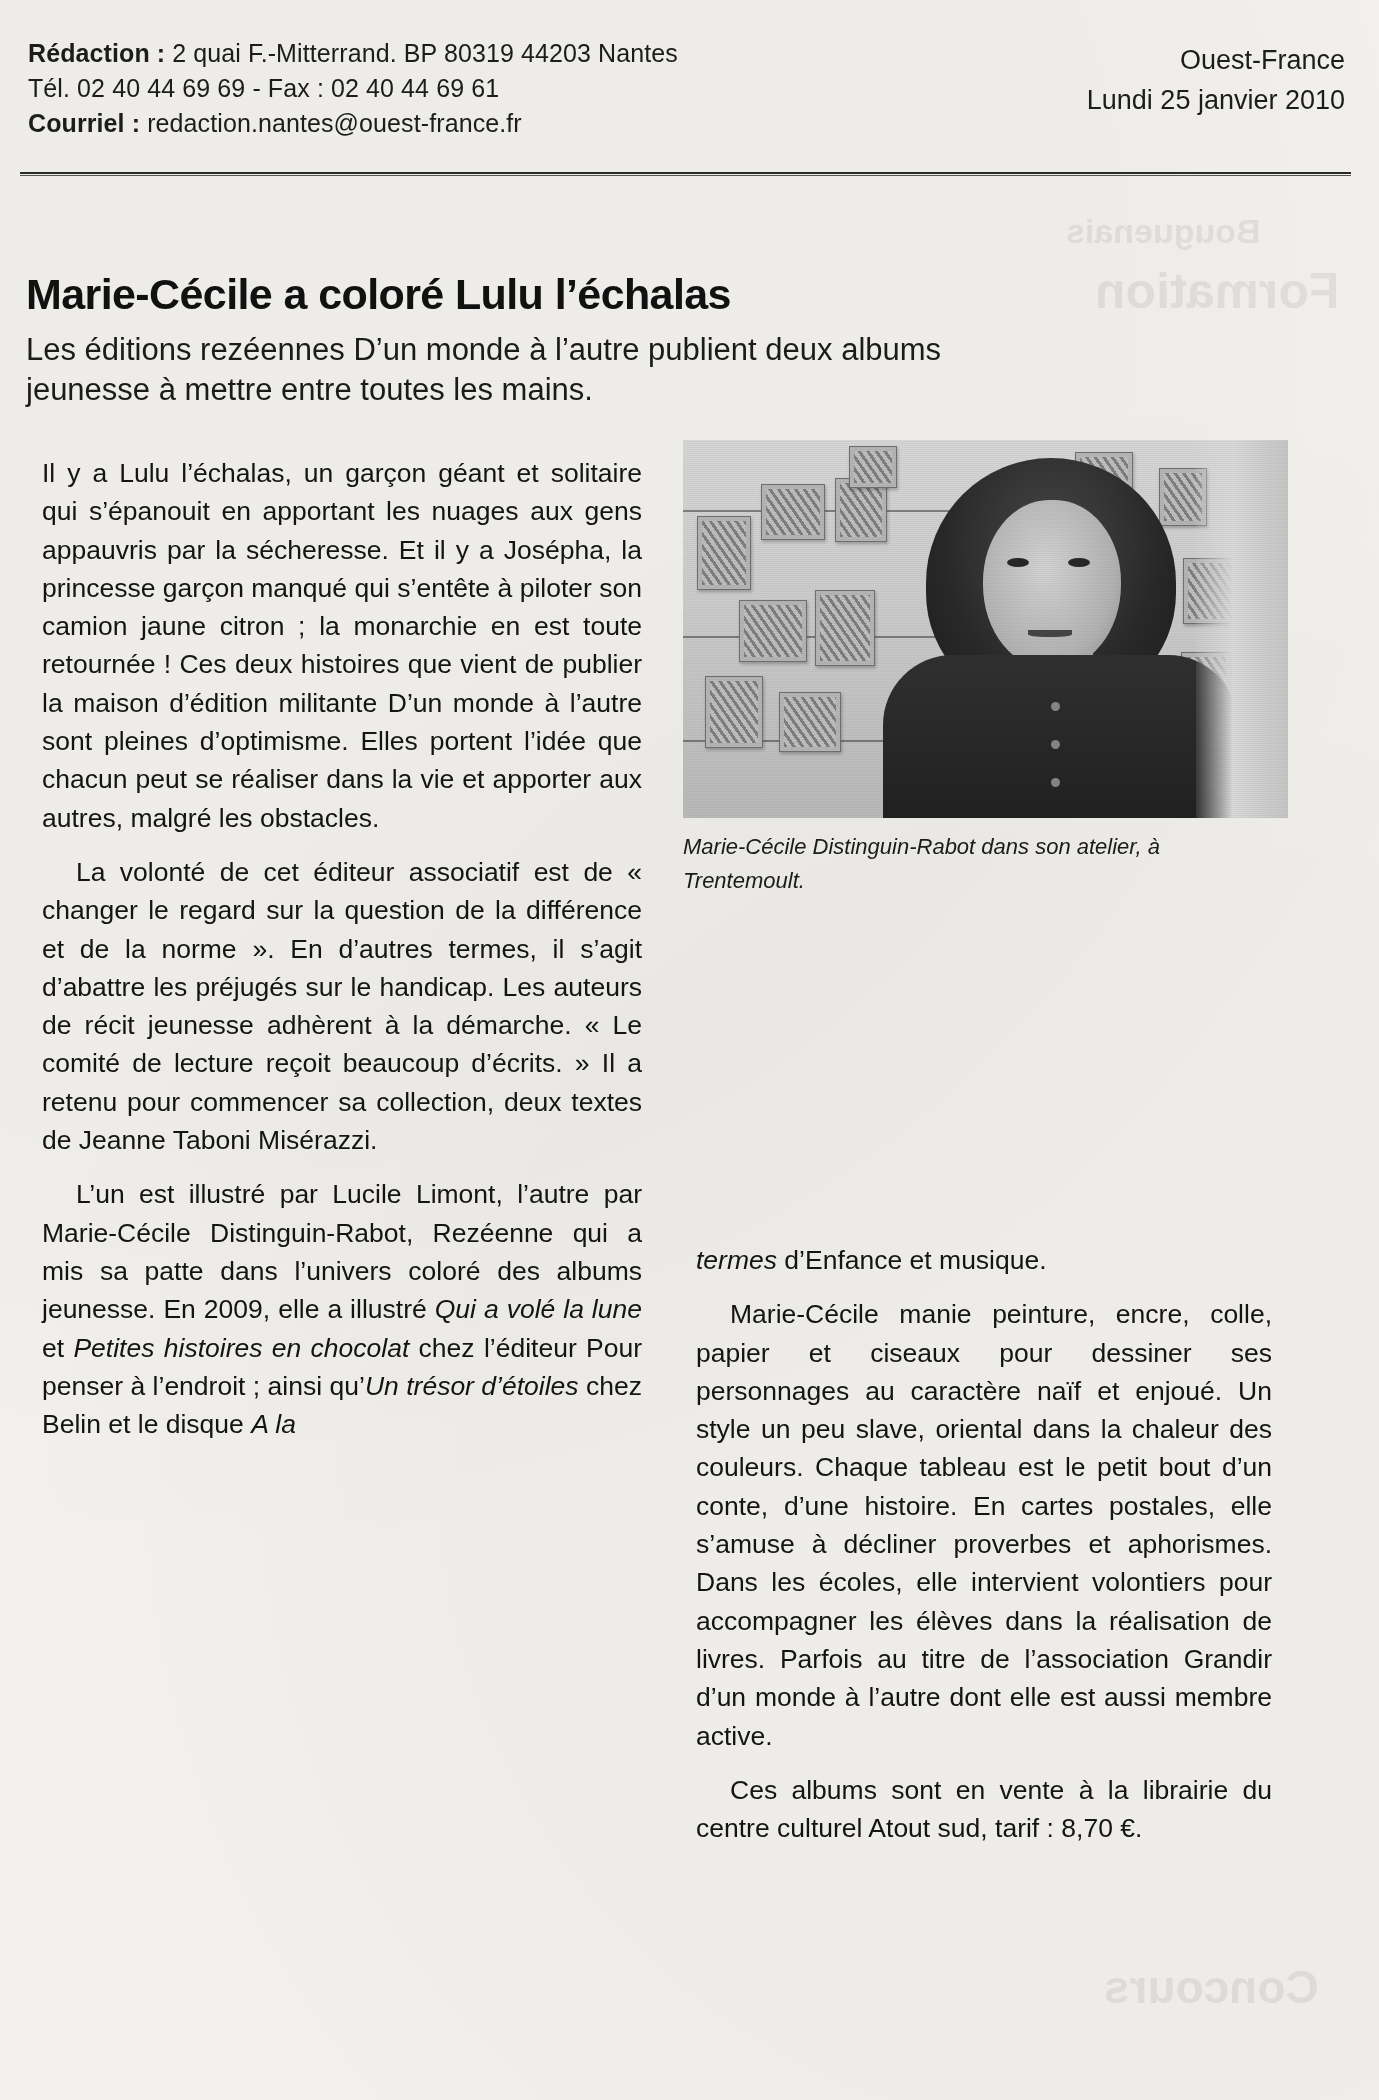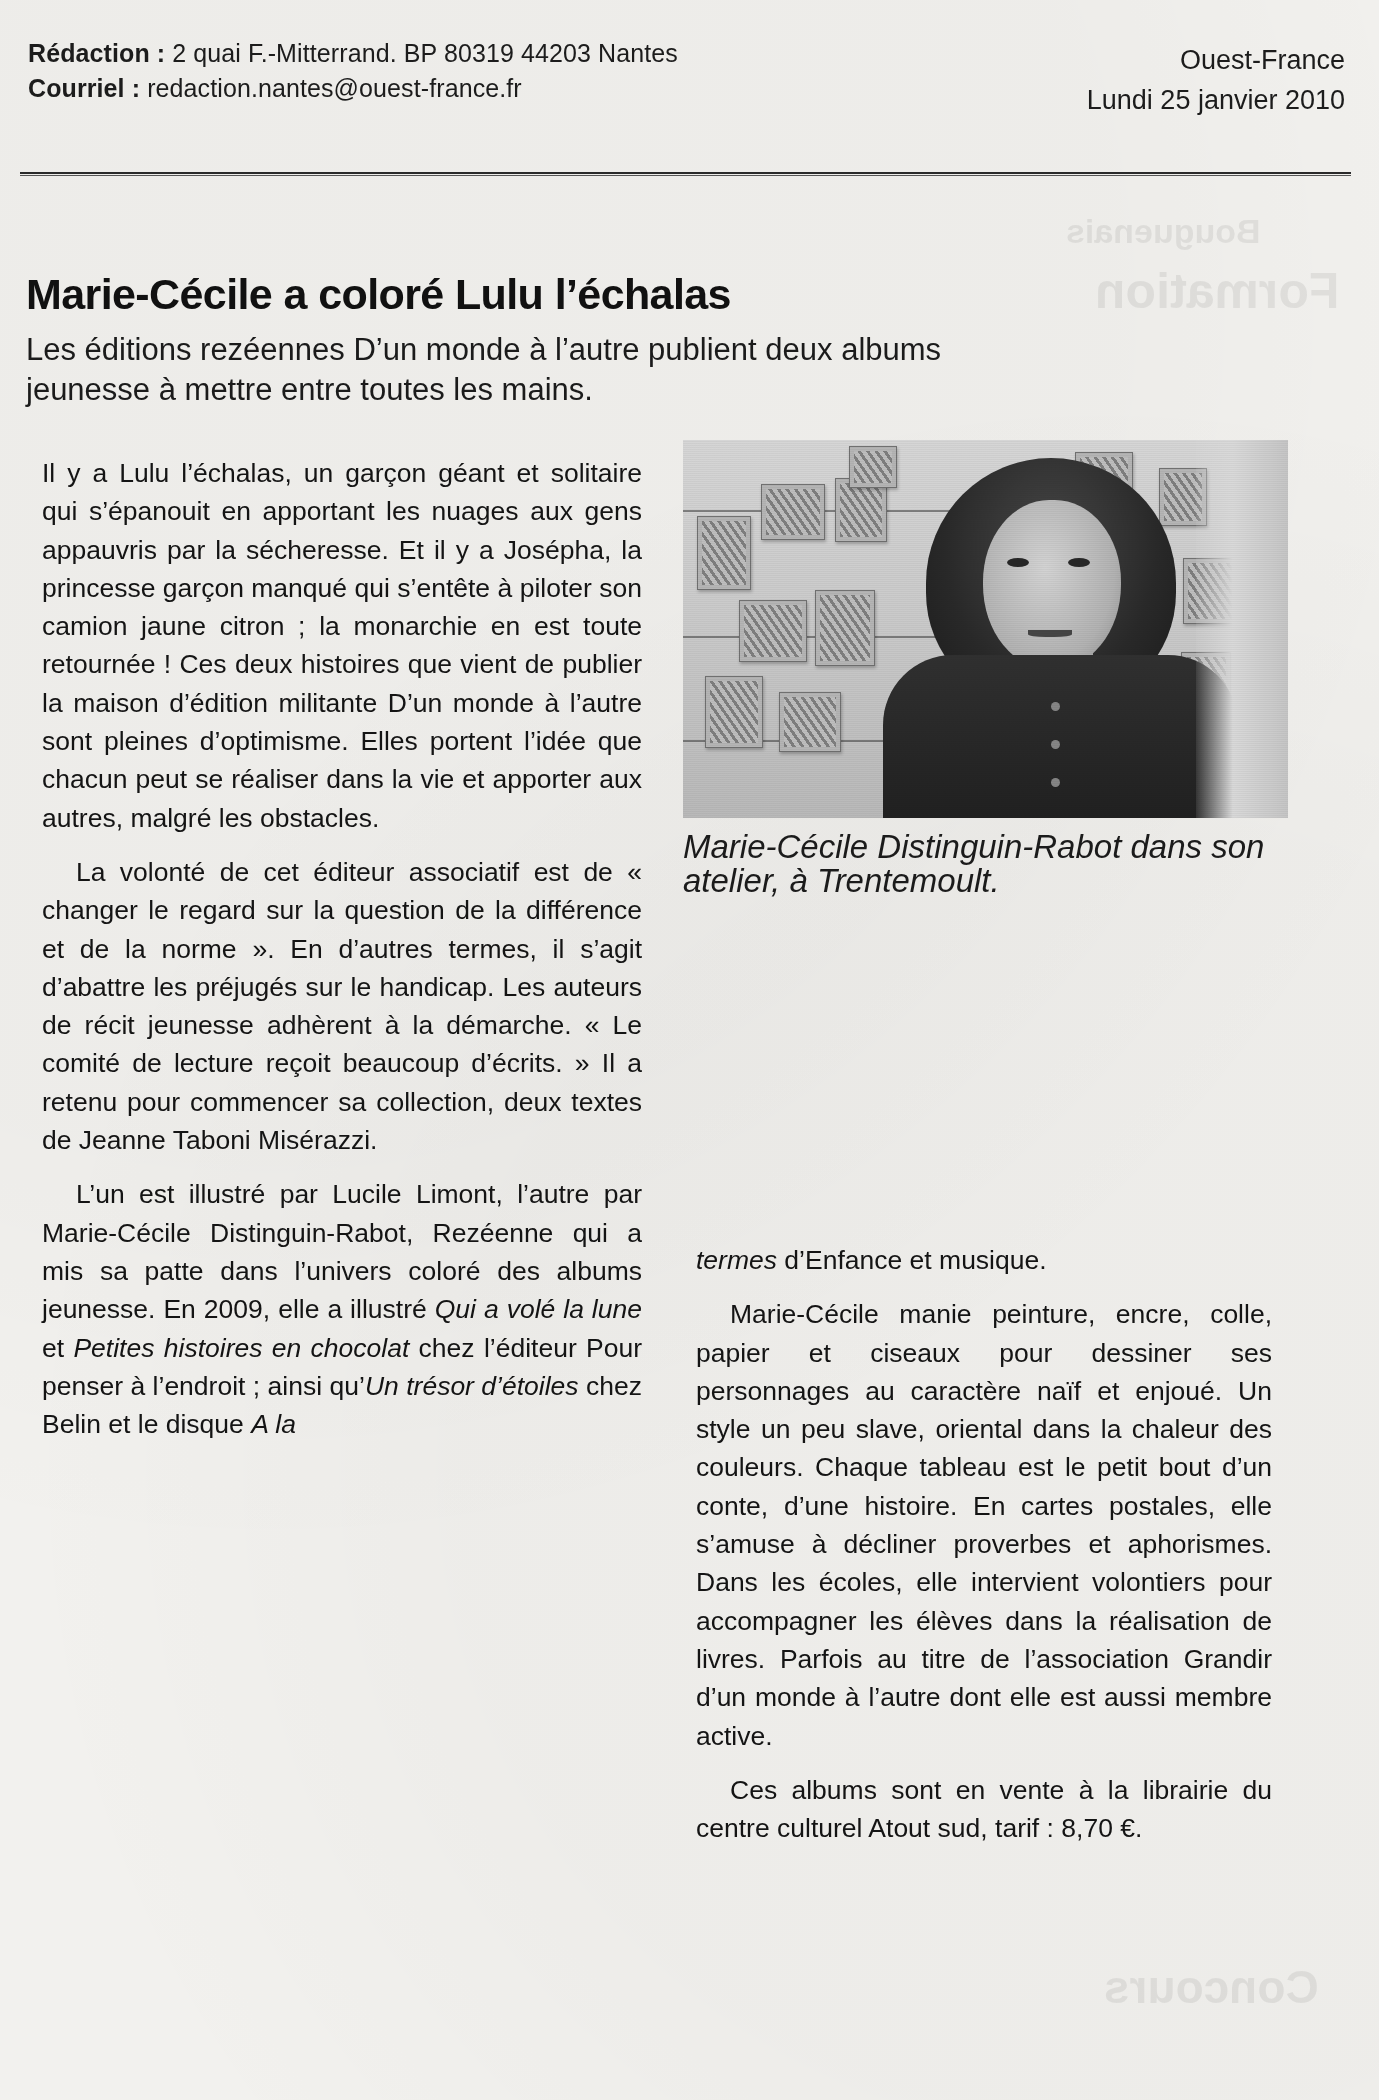--- a/index.html
+++ b/index.html
@@ -220,21 +220,21 @@
   }
   .ph-grain {
     position: absolute;
     inset: 0;
     background-image:
       repeating-linear-gradient(0deg, rgba(0,0,0,0.035) 0 1px, rgba(255,255,255,0.02) 1px 2px);
     mix-blend-mode: multiply;
   }
   .caption {
     margin-top: 12px;
-    font-size: 33px;
+    font-size: 22px;
     line-height: 34px;
     font-style: italic;
     color: #1b1b1b;
     width: 600px;
   }
   
   .bleed {
     position: absolute;
     color: rgba(0,0,0,0.07);
     font-weight: bold;
@@ -250,20 +250,21 @@
 <body>
 
 <div class="page">
 
   <div class="masthead">
     <div class="mast-left">
       <div>
         <span class="lbl">Rédaction :</span>
         <span>2 quai F.-Mitterrand. BP 80319 44203 Nantes</span>
       </div>
+      <div>Tél. 02 40 44 69 69 - Fax : 02 40 44 69 61</div>
       <div>
         <span class="lbl">Courriel :</span>
         <span>redaction.nantes@ouest-france.fr</span>
       </div>
     </div>
     <div class="mast-right">
       <div>Ouest-France</div>
       <div>Lundi 25 janvier 2010</div>
     </div>
     <div class="rule"></div>

